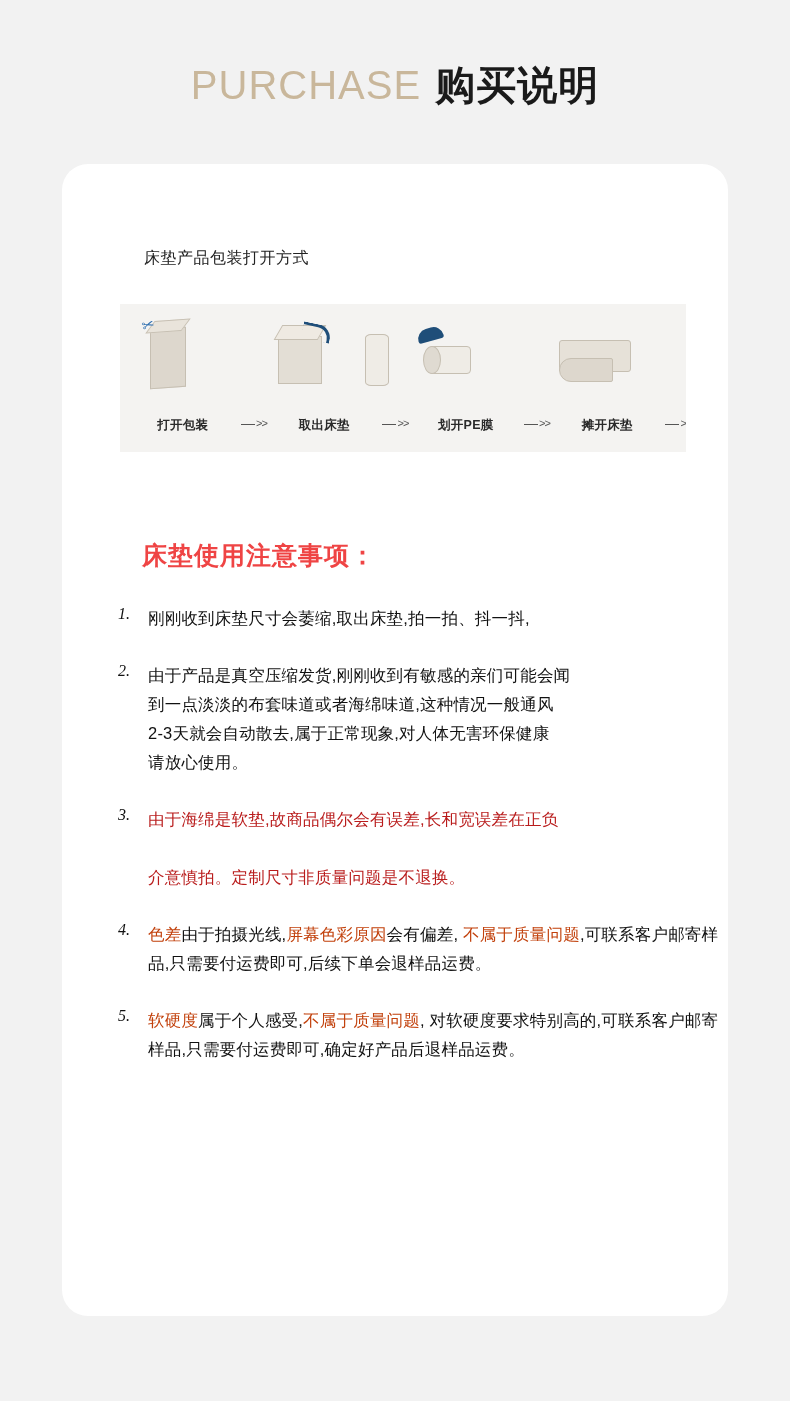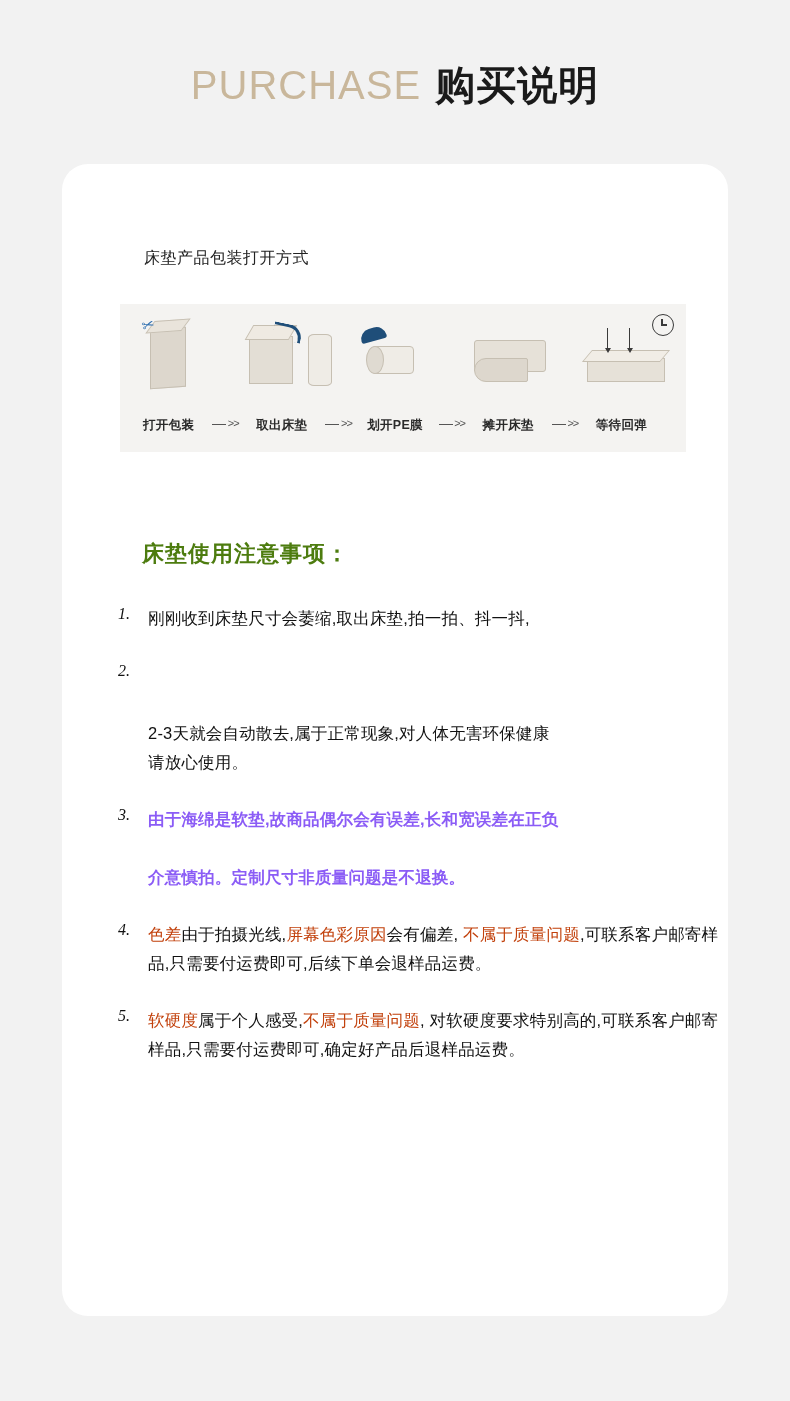--- a/index.html
+++ b/index.html
@@ -276,23 +276,23 @@
     left: 8px; top: 9px;
     width: 6px; height: 1.5px;
     background: #3a3a3a;
   }
 
   
   .section-title {
     position: absolute;
     left: 80px;
     top: 375px;
-    font-size: 22px;
+    font-size: 25px;
     font-weight: bold;
-    color: #4d7c0f;
+    color: #ef4444;
     letter-spacing: 1px;
   }
 
   
   .notes {
     position: absolute;
     left: 52px;
     top: 440px;
     width: 610px;
   }
@@ -309,21 +309,21 @@
     font-style: italic;
     color: #111;
     font-family: "Liberation Serif", serif;
   }
   .note .txt {
     font-size: 16.5px;
     line-height: 29px;
     color: #111;
     letter-spacing: 0.2px;
   }
-  .note.red .txt { color: #8b5cf6; font-weight: bold; }
+  .note.red .txt { color: #b91c1c; }
   .hl { color: #c2410c; }
 </style>
 </head>
 <body>
 
 <div class="page">
 
   <div class="header">
     <span class="en">PURCHASE</span><span class="cn">购买说明</span>
   </div>
@@ -365,49 +365,40 @@
 
         <div class="strip-step">
           <div class="step-art">
             <div class="fold"></div>
             <div class="fold2"></div>
           </div>
           <div class="step-label">摊开床垫</div>
           <div class="arrow">&gt;&gt;</div>
         </div>
 
-        <div class="strip-step">
-          <div class="step-art">
-            <div class="bed"></div>
-            <div class="pin" style="left:34px"></div>
-            <div class="pin" style="left:56px"></div>
-            <div class="clock"></div>
-          </div>
-          <div class="step-label">等待回弹</div>
-        </div>
 
       </div>
     </div>
 
     <div class="section-title">床垫使用注意事项：</div>
 
     <div class="notes">
 
       <div class="note">
         <span class="num">1.</span>
         <div class="txt">
           <span>刚刚收到床垫尺寸会萎缩,取出床垫,拍一拍、抖一抖,</span><br>
         </div>
       </div>
 
       <div class="note">
         <span class="num">2.</span>
         <div class="txt">
-          <br>
-          <br>
+          <span>由于产品是真空压缩发货,刚刚收到有敏感的亲们可能会闻</span><br>
+          <span>到一点淡淡的布套味道或者海绵味道,这种情况一般通风</span><br>
           <span>2-3天就会自动散去,属于正常现象,对人体无害环保健康</span><br>
           <span>请放心使用。</span>
         </div>
       </div>
 
       <div class="note red">
         <span class="num hl">3.</span>
         <div class="txt">
           <span>由于海绵是软垫,故商品偶尔会有误差,长和宽误差在正负</span><br>
           <br>

